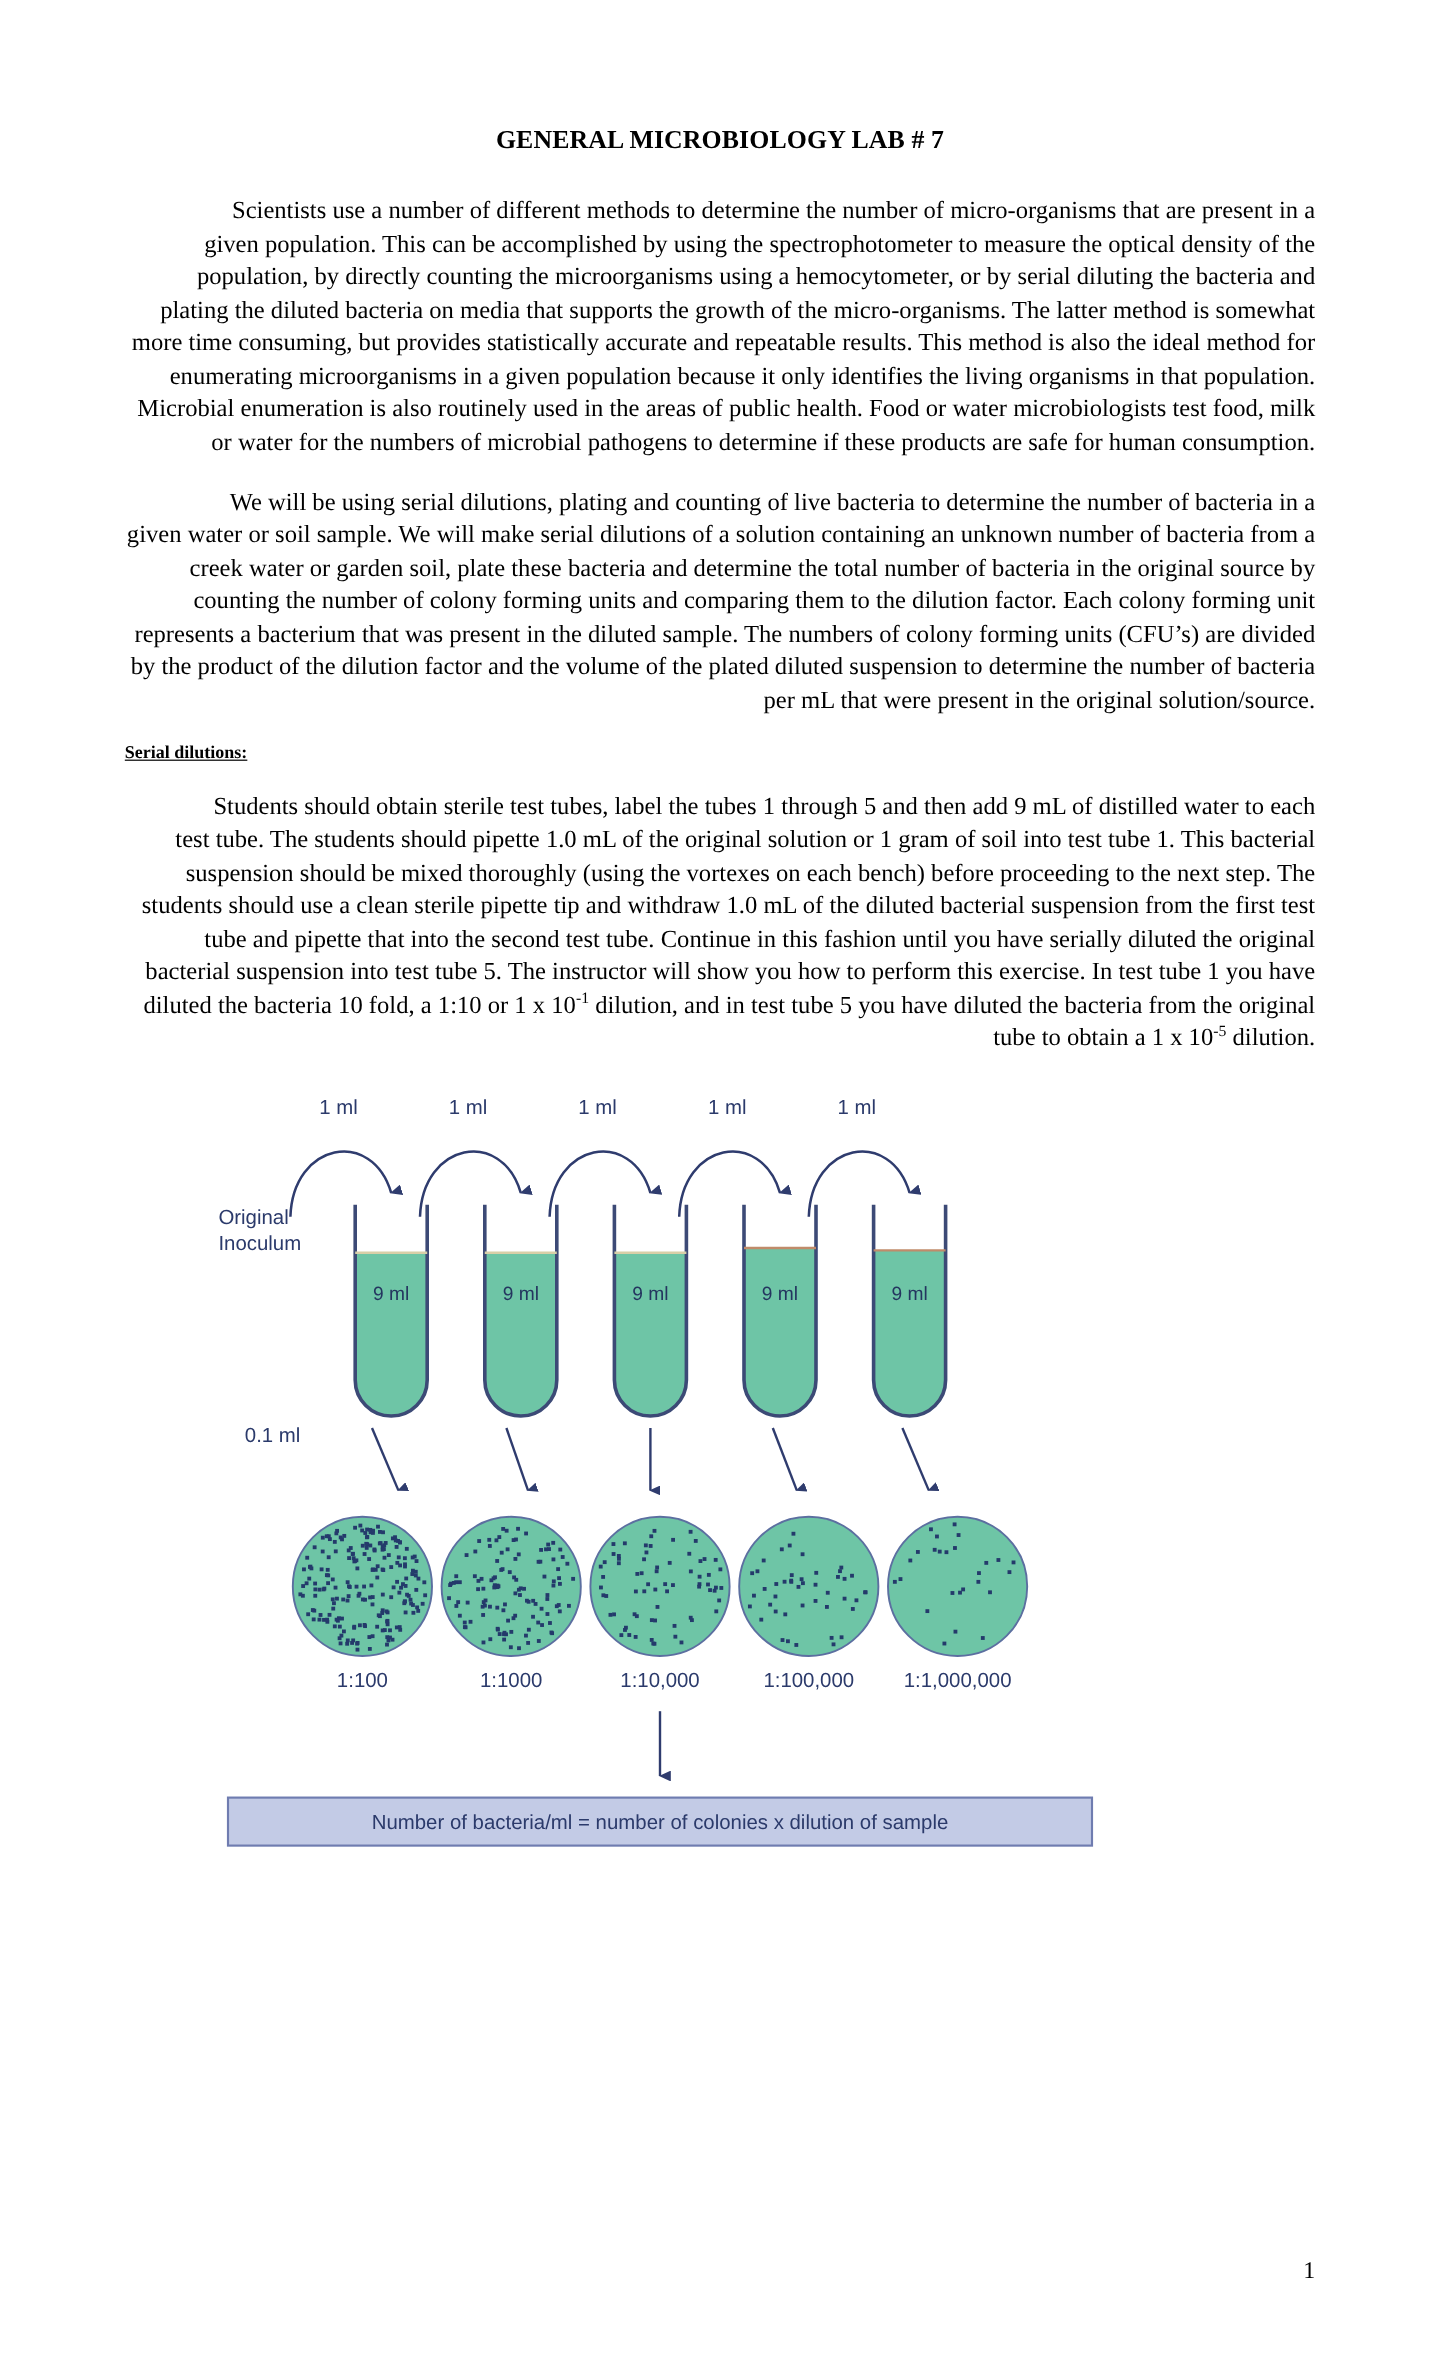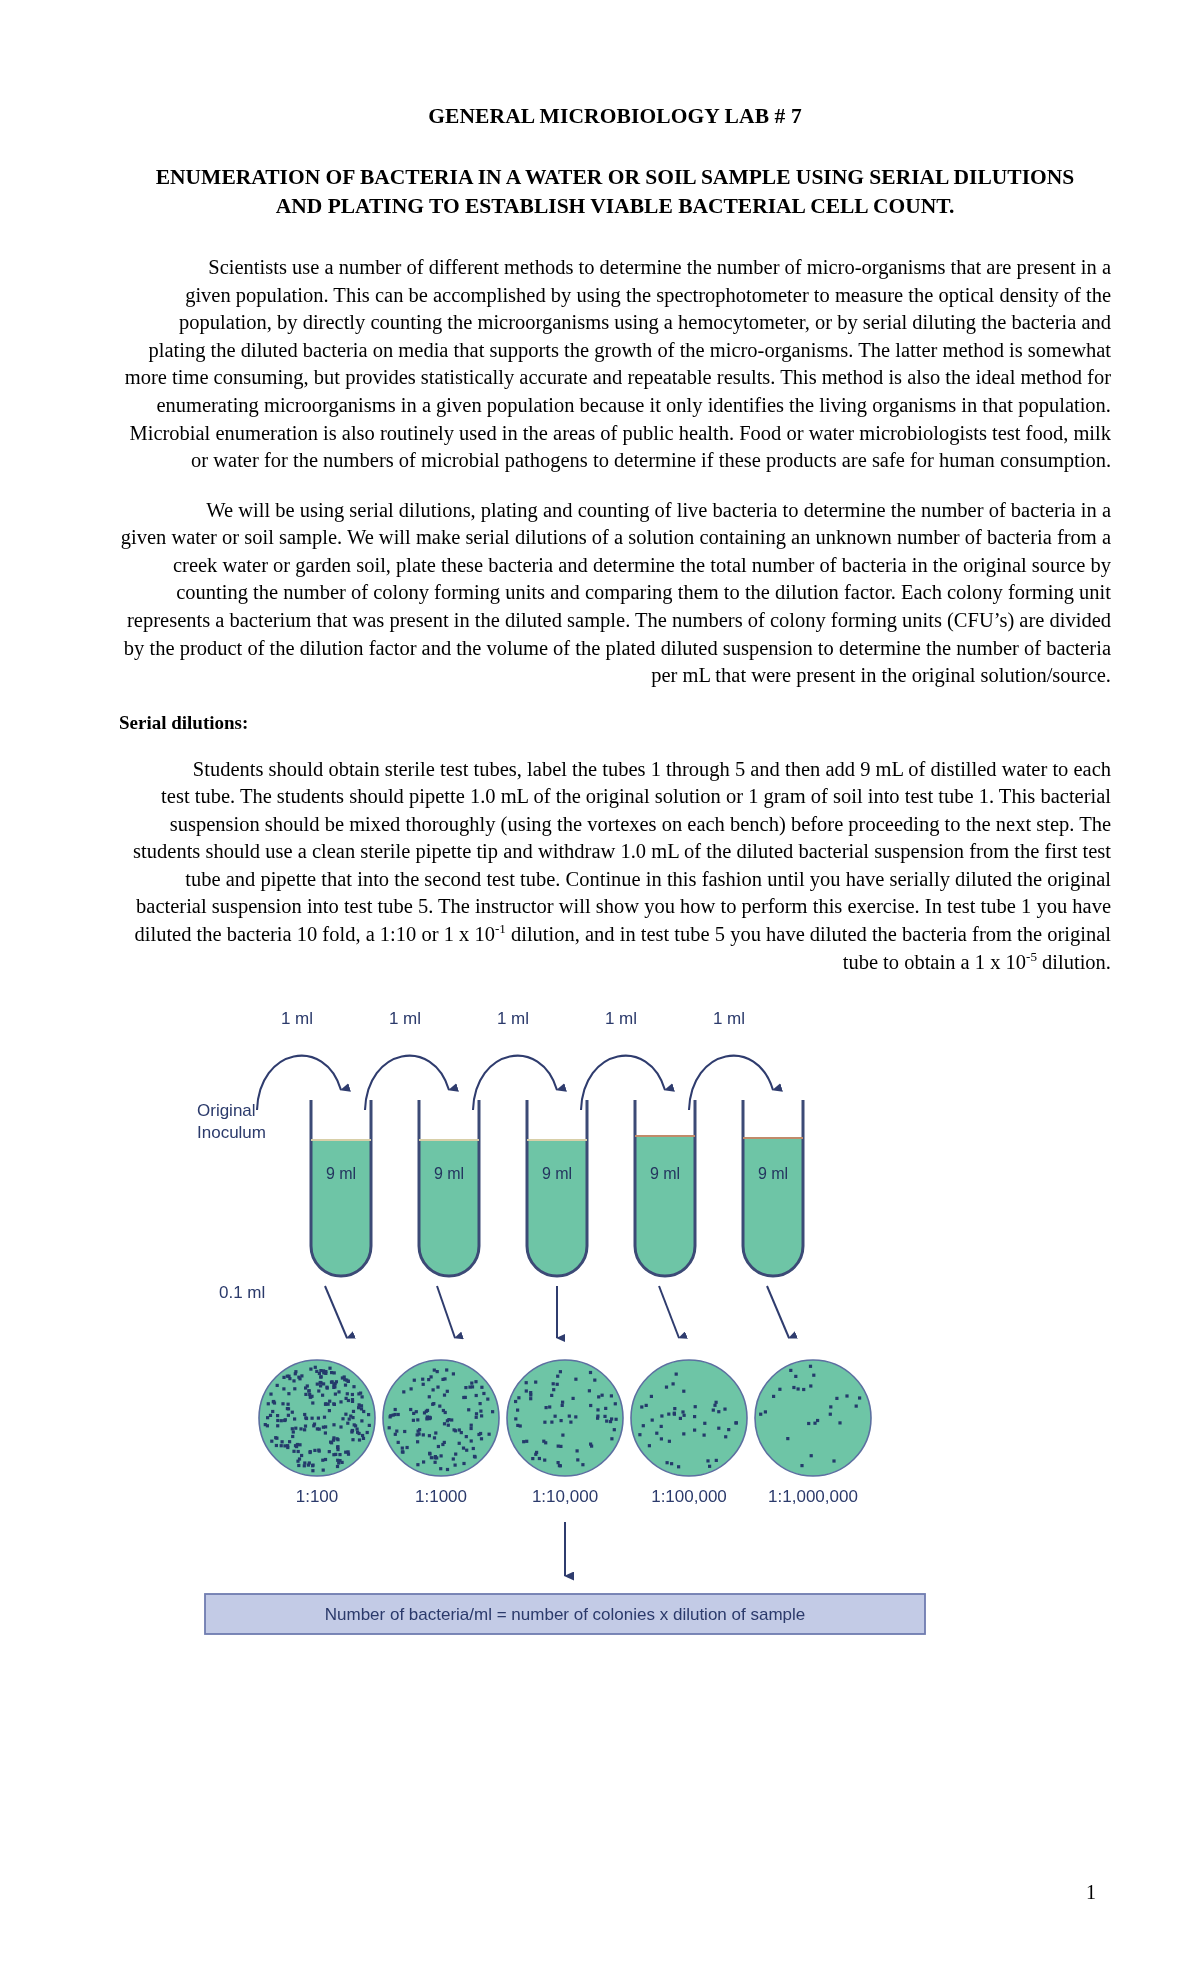--- a/index.html
+++ b/index.html
@@ -13,21 +13,21 @@
   }
   #page {
     position: relative;
     width: 1200px;
     height: 1976px;
     background: #ffffff;
     overflow: hidden;
   }
   .content {
     position: absolute;
-    left: 119px;
+    left: 104px;
     top: 104px;
     width: 992px;
   }
   .doc-title {
     text-align: center;
     font-weight: bold;
     font-size: 21.5px;
     letter-spacing: 0.1px;
     margin: 0 0 34px 0;
   }
@@ -40,24 +40,25 @@
     padding: 0 26px;
   }
   p.body-par {
     font-size: 20.5px;
     line-height: 1.345;
     margin: 0 0 22px 0;
     text-align: right;
     text-indent: 58px;
   }
   h3.section-head {
-    font-size: 19px;
+    font-size: 15px;
     font-weight: bold;
     margin: 0 0 22px 0;
     text-indent: 0;
+    text-decoration: underline;
   }
   sup {
     font-size: 0.64em;
     vertical-align: super;
     line-height: 0;
   }
 
   
   .figure {
     position: relative;
@@ -77,21 +78,20 @@
 </style>
 </head>
 <body>
 
 <div id="page">
 
   <div class="content">
 
     <div class="doc-title">GENERAL MICROBIOLOGY LAB # 7</div>
 
-    <div class="doc-subtitle">ENUMERATION OF BACTERIA IN A WATER OR SOIL SAMPLE USING SERIAL DILUTIONS AND PLATING TO ESTABLISH VIABLE BACTERIAL CELL COUNT.</div>
 
     <p class="body-par">Scientists use a number of different methods to determine the number of micro-organisms that are present in a given population.  This can be accomplished by using the spectrophotometer to measure the optical density of the population, by directly counting the microorganisms using a hemocytometer, or by serial diluting the bacteria and plating the diluted bacteria on media that supports the growth of the micro-organisms.   The latter method is somewhat more time consuming, but provides statistically accurate and repeatable results.  This method is also the ideal method for enumerating microorganisms in a given population because it only identifies the living organisms in that population.  Microbial enumeration is also routinely used in the areas of public health.  Food or water microbiologists test food, milk or water for the numbers of microbial pathogens to determine if these products are safe for human consumption.</p>
 
     <p class="body-par">We will be using serial dilutions, plating and counting of live bacteria to determine the number of bacteria in a given water or soil sample.  We will make serial dilutions of a solution containing an unknown number of bacteria from a creek water or garden soil, plate these bacteria and determine the total number of bacteria in the original source by counting the number of colony forming units and comparing them to the dilution factor.  Each colony forming unit represents a bacterium that was present in the diluted sample.  The numbers of colony forming units (CFU’s) are divided by the product of the dilution factor and the volume of the plated diluted suspension to determine the number of bacteria per mL that were present in the original solution/source.</p>
 
     <h3 class="section-head">Serial dilutions:</h3>
 
     <p class="body-par"><span>Students should obtain sterile test tubes, label the tubes 1 through 5 and then add 9 mL of distilled water to each test tube.  The students should pipette 1.0 mL of the original solution or 1 gram of soil into test tube 1.  This bacterial suspension should be mixed thoroughly (using the vortexes on each bench) before proceeding to the next step.  The students should use a clean sterile pipette tip and withdraw 1.0 mL of the diluted bacterial suspension from the first test tube and pipette that into the second test tube.  Continue in this fashion until you have serially diluted the original bacterial suspension into test tube 5.  The instructor will show you how to perform this exercise.   In test tube 1 you have diluted the bacteria 10 fold, a 1:10 or 1 x 10</span><sup>-1</sup><span> dilution, and in test tube 5 you have diluted the bacteria from the original tube to obtain a 1 x 10</span><sup>-5</sup><span> dilution.</span></p>
 
     <div class="figure">

